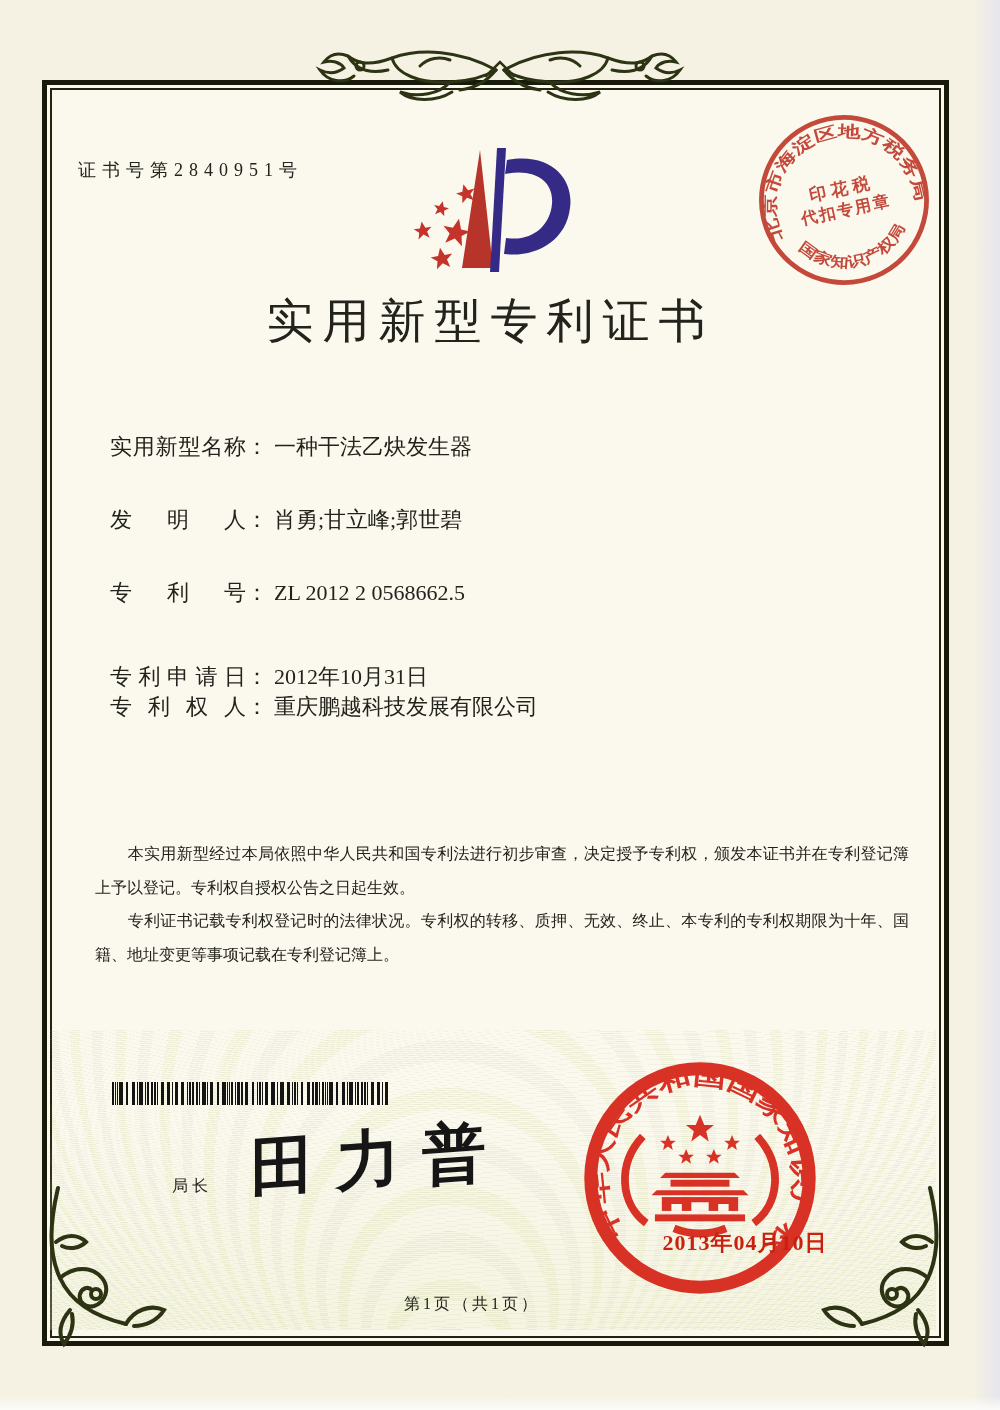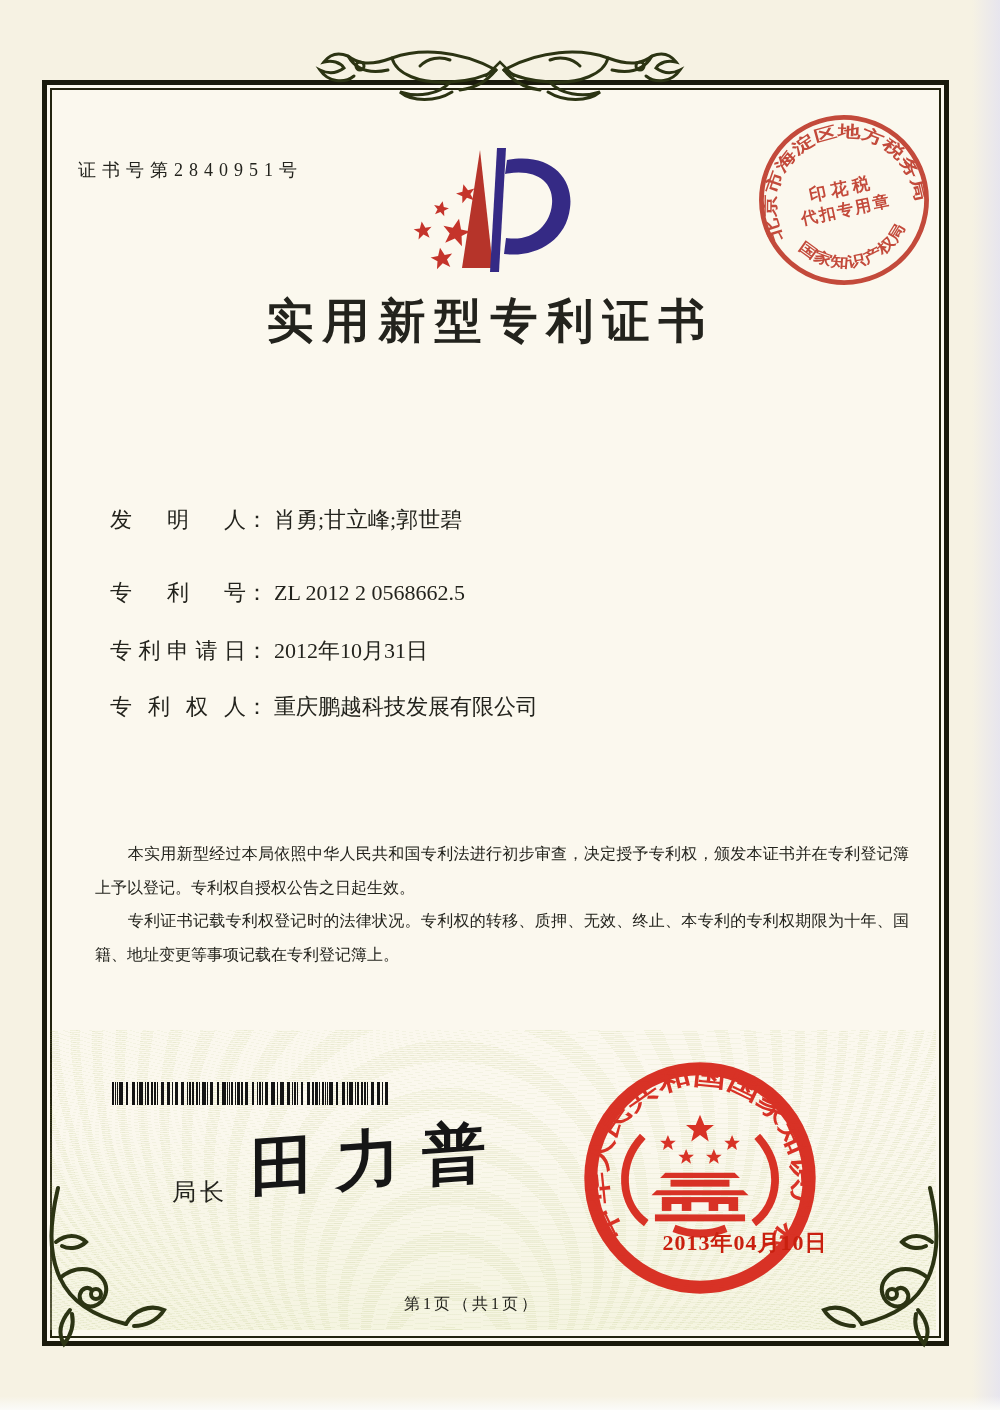--- a/index.html
+++ b/index.html
@@ -15,33 +15,33 @@
       repeating-radial-gradient(120% 80% at 70% -30%, rgba(150,170,90,.10) 0 2px, rgba(0,0,0,0) 2px 11px),
       linear-gradient(0deg, rgba(228,234,190,.35), rgba(228,234,190,0) 70%);}
   .edge-right{position:absolute;right:0;top:0;width:28px;height:100%;z-index:9;
     background:linear-gradient(90deg,rgba(255,255,255,0),#e7e5ee);}
   .edge-bottom{position:absolute;left:0;bottom:0;width:100%;height:14px;z-index:9;
     background:linear-gradient(0deg,#fbfbf9,rgba(255,255,255,0));}
   svg.orn{position:absolute;z-index:3;}
   
   .cert-number{position:absolute;left:78px;top:158px;z-index:4;font-size:18px;letter-spacing:6px;}
   .title{position:absolute;left:42px;top:290px;width:897px;z-index:4;text-align:center;
-         font-size:47px;font-weight:bold;letter-spacing:9px;}
+         font-size:47px;font-weight:normal;letter-spacing:9px;}
   .field{position:absolute;left:110px;z-index:4;font-size:22px;white-space:nowrap;}
   .flabel{display:inline-block;width:136px;text-align:justify;text-align-last:justify;}
   .colon{display:inline-block;margin-right:6px;}
   .legal{position:absolute;left:95px;top:837px;width:814px;z-index:4;font-size:16px;
          line-height:33.5px;text-align:justify;}
   .legal p{margin:0;text-indent:2.05em;}
   .barcode{position:absolute;left:112px;top:1082px;width:278px;height:23px;z-index:4;
     background:
       repeating-linear-gradient(90deg,#141414 0 2px,rgba(0,0,0,0) 2px 7px),
       repeating-linear-gradient(90deg,#141414 3px 4px,rgba(0,0,0,0) 4px 9px),
       repeating-linear-gradient(90deg,#141414 0 1px,rgba(0,0,0,0) 1px 5px);}
-  .sig-title{position:absolute;left:172px;top:1176px;z-index:4;font-size:24px;letter-spacing:4px;}
+  .sig-title{position:absolute;left:172px;top:1176px;z-index:4;font-size:16px;letter-spacing:4px;}
   .sig{position:absolute;left:250px;top:1116px;z-index:4;font-size:64px;font-weight:600;
        letter-spacing:22px;color:#161616;transform:rotate(-4deg) skewX(-4deg);}
   .seal-date{position:absolute;left:600px;top:1228px;width:290px;z-index:6;text-align:center;
        font-size:22px;font-weight:bold;color:#c9200f;letter-spacing:1px;}
   .footer{position:absolute;left:42px;top:1294px;width:860px;z-index:4;text-align:center;
        font-size:16px;letter-spacing:3px;}
   svg.logo{position:absolute;left:400px;top:144px;z-index:4;}
   svg.taxstamp{position:absolute;left:748px;top:104px;z-index:5;transform:rotate(-12deg);opacity:.92;}
   svg.seal{position:absolute;left:570px;top:1048px;z-index:5;opacity:.95;}
 </style>
@@ -132,27 +132,30 @@
     </text>
     <text y="-6" text-anchor="middle" font-size="18" font-weight="bold" fill="#bf3c2c" letter-spacing="5">印花税</text>
     <text y="16" text-anchor="middle" font-size="17" font-weight="bold" fill="#bf3c2c" letter-spacing="2">代扣专用章</text>
   </svg>
 
   
   <div class="cert-number">证书号第2840951号</div>
   <div class="title">实用新型专利证书</div>
 
   
+  <div class="field" style="top:432px">
+    <span class="flabel">实用新型名称</span><span class="colon">：</span><span>一种干法乙炔发生器</span>
+  </div>
   <div class="field" style="top:505px">
     <span class="flabel">发明人</span><span class="colon">：</span><span>肖勇;甘立峰;郭世碧</span>
   </div>
   <div class="field" style="top:578px">
     <span class="flabel">专利号</span><span class="colon">：</span><span>ZL 2012 2 0568662.5</span>
   </div>
-  <div class="field" style="top:636px">
+  <div class="field" style="top:662px">
     <span class="flabel">专利申请日</span><span class="colon">：</span><span>2012年10月31日</span>
   </div>
   <div class="field" style="top:692px">
     <span class="flabel">专利权人</span><span class="colon">：</span><span>重庆鹏越科技发展有限公司</span>
   </div>
 
   
   <div class="legal">
     <p>本实用新型经过本局依照中华人民共和国专利法进行初步审查，决定授予专利权，颁发本证书并在专利登记簿上予以登记。专利权自授权公告之日起生效。</p>
     <p>专利证书记载专利权登记时的法律状况。专利权的转移、质押、无效、终止、本专利的专利权期限为十年、国籍、地址变更等事项记载在专利登记簿上。</p>

